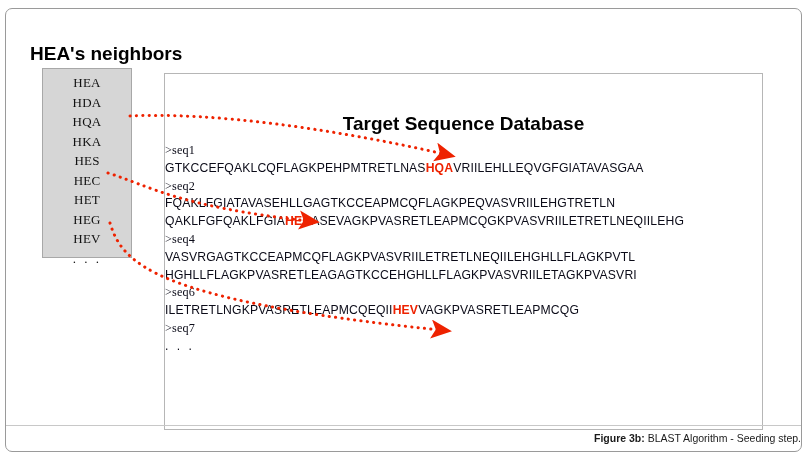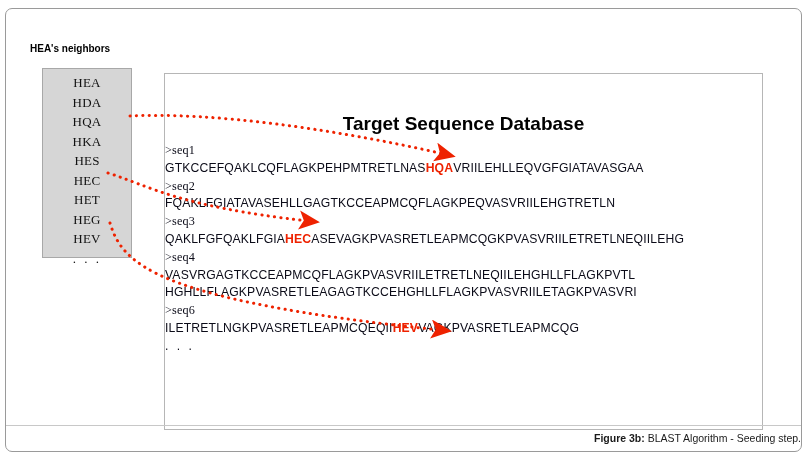--- a/index.html
+++ b/index.html
@@ -25,21 +25,21 @@
     height: 444px;
     box-sizing: border-box;
     border: 1px solid #9a9a9a;
     border-radius: 7px;
     background: #ffffff;
   }
   .neighbors-title {
     position: absolute;
     left: 30px;
     top: 43px;
-    font-size: 10px;
+    font-size: 19px;
     font-weight: bold;
     color: #000000;
     letter-spacing: 0px;
     white-space: nowrap;
   }
   .neighbors-box {
     position: absolute;
     left: 42px;
     top: 68px;
     width: 90px;
@@ -174,31 +174,31 @@
   <div class="db-title">Target Sequence Database</div>
 
   <div class="seq-block">
 
     <div class="seq-header">&gt;seq1</div>
     <div class="seq-line"><span>GTKCCEFQAKLCQFLAGKPEHPMTRETLNAS</span><span class="seq-hit">HQA</span><span>VRIILEHLLEQVGFGIATAVASGAA</span></div>
 
     <div class="seq-header">&gt;seq2</div>
     <div class="seq-line"><span>FQAKLFGIATAVASEHLLGAGTKCCEAPMCQFLAGKPEQVASVRIILEHGTRETLN</span><span class="seq-hit"></span><span></span></div>
 
-    <div class="seq-header">&gt;seq3</div>
     <div class="seq-line"><span>QAKLFGFQAKLFGIA</span><span class="seq-hit">HEC</span><span>ASEVAGKPVASRETLEAPMCQGKPVASVRIILETRETLNEQIILEHG</span></div>
 
     <div class="seq-header">&gt;seq4</div>
     <div class="seq-line"><span>VASVRGAGTKCCEAPMCQFLAGKPVASVRIILETRETLNEQIILEHGHLLFLAGKPVTL</span><span class="seq-hit"></span><span></span></div>
 
     <div class="seq-line"><span>HGHLLFLAGKPVASRETLEAGAGTKCCEHGHLLFLAGKPVASVRIILETAGKPVASVRI</span><span class="seq-hit"></span><span></span></div>
 
     <div class="seq-header">&gt;seq6</div>
     <div class="seq-line"><span>ILETRETLNGKPVASRETLEAPMCQEQII</span><span class="seq-hit">HEV</span><span>VAGKPVASRETLEAPMCQG</span></div>
 
+    <div class="seq-header">&gt;seq7</div>
 
     <div class="seq-line seq-ellipsis">. . .</div>
   </div>
 
   <svg class="arrow-layer" viewBox="0 0 810 459">
     <defs>
       <marker id="ah" markerWidth="7" markerHeight="7" refX="3" refY="3.2" orient="auto">
         <path d="M0,0 L7,3.2 L0,6.4 L1.6,3.2 Z" fill="#ee2200"></path>
       </marker>
     </defs>

